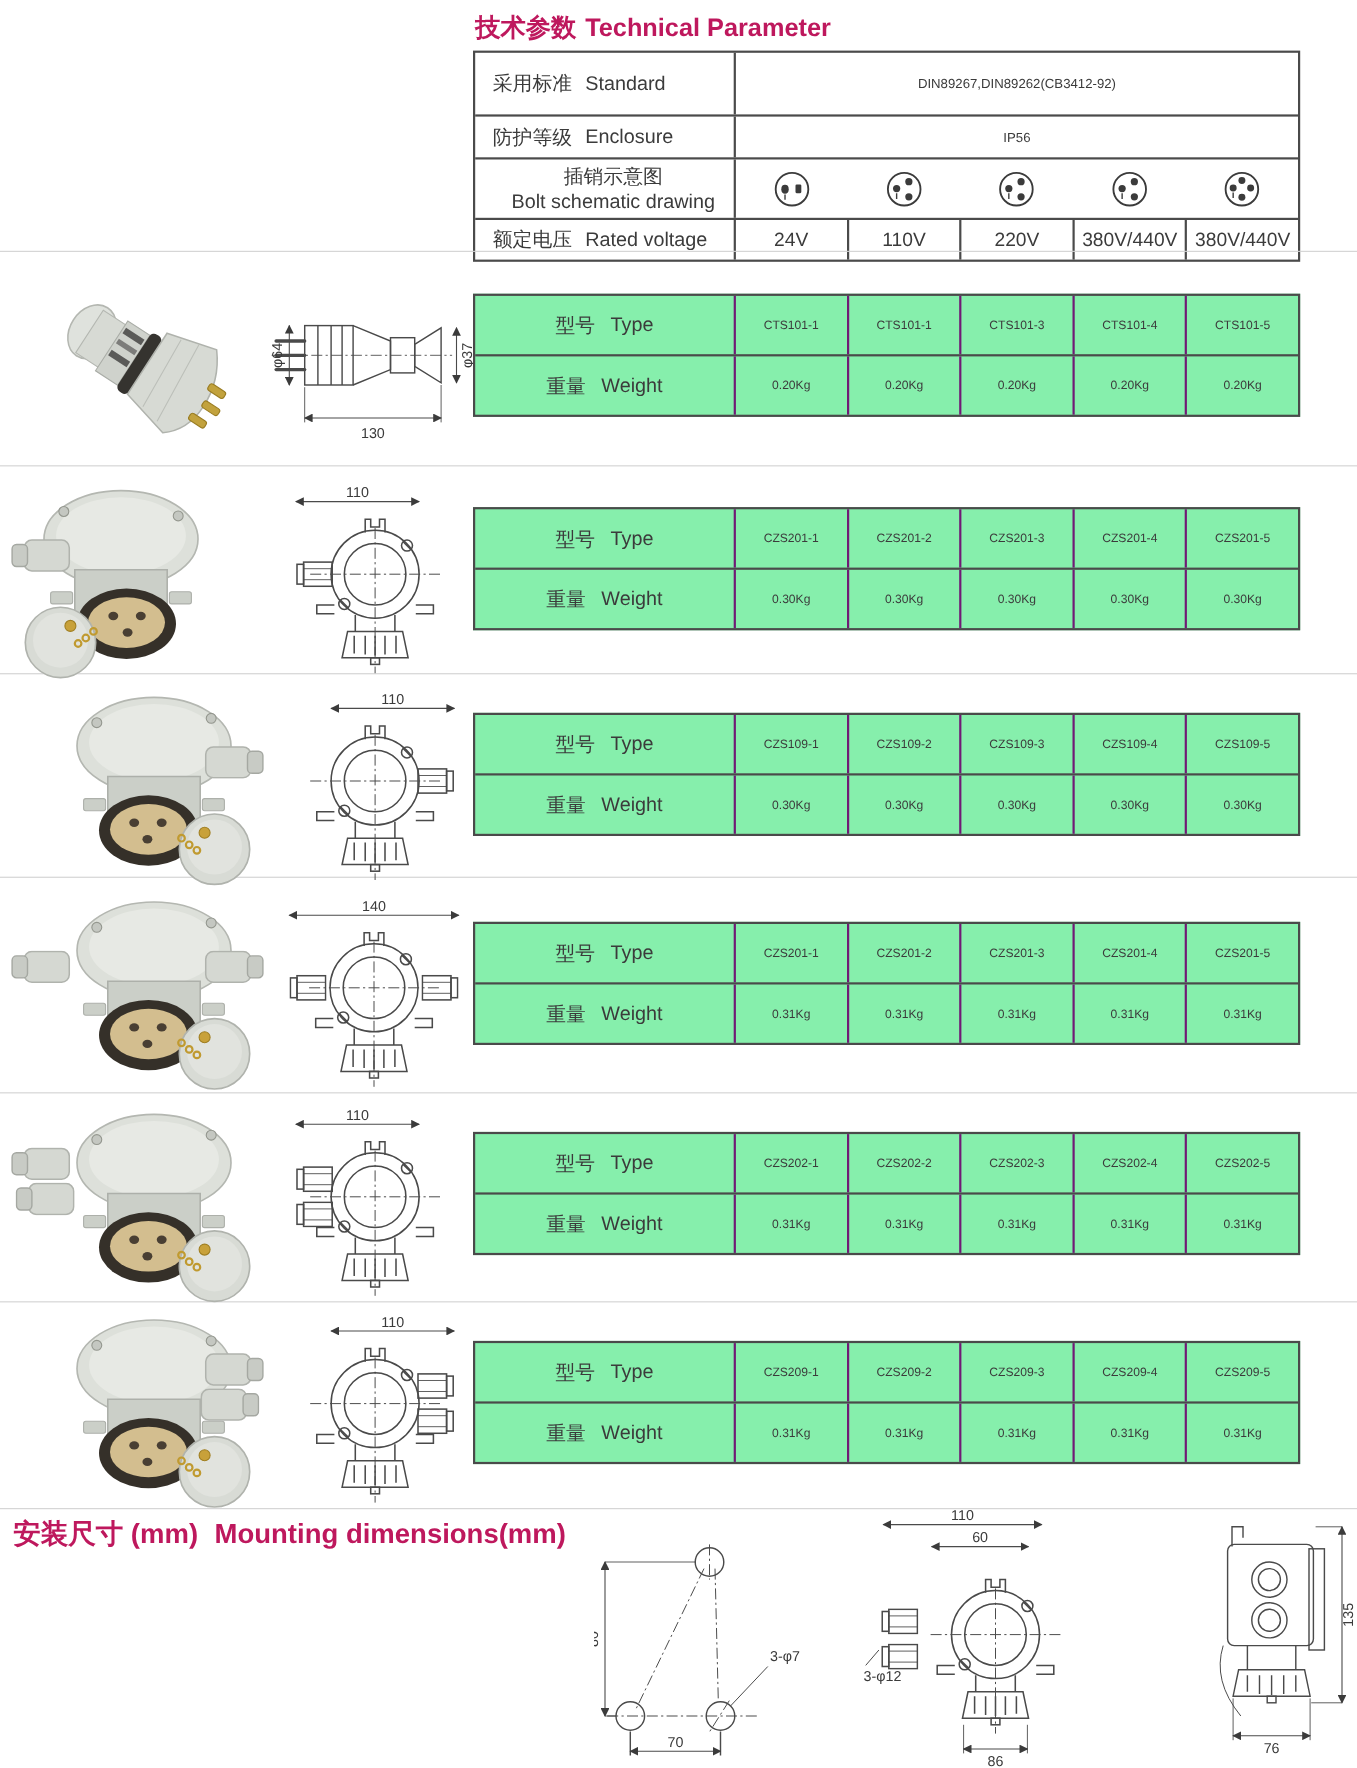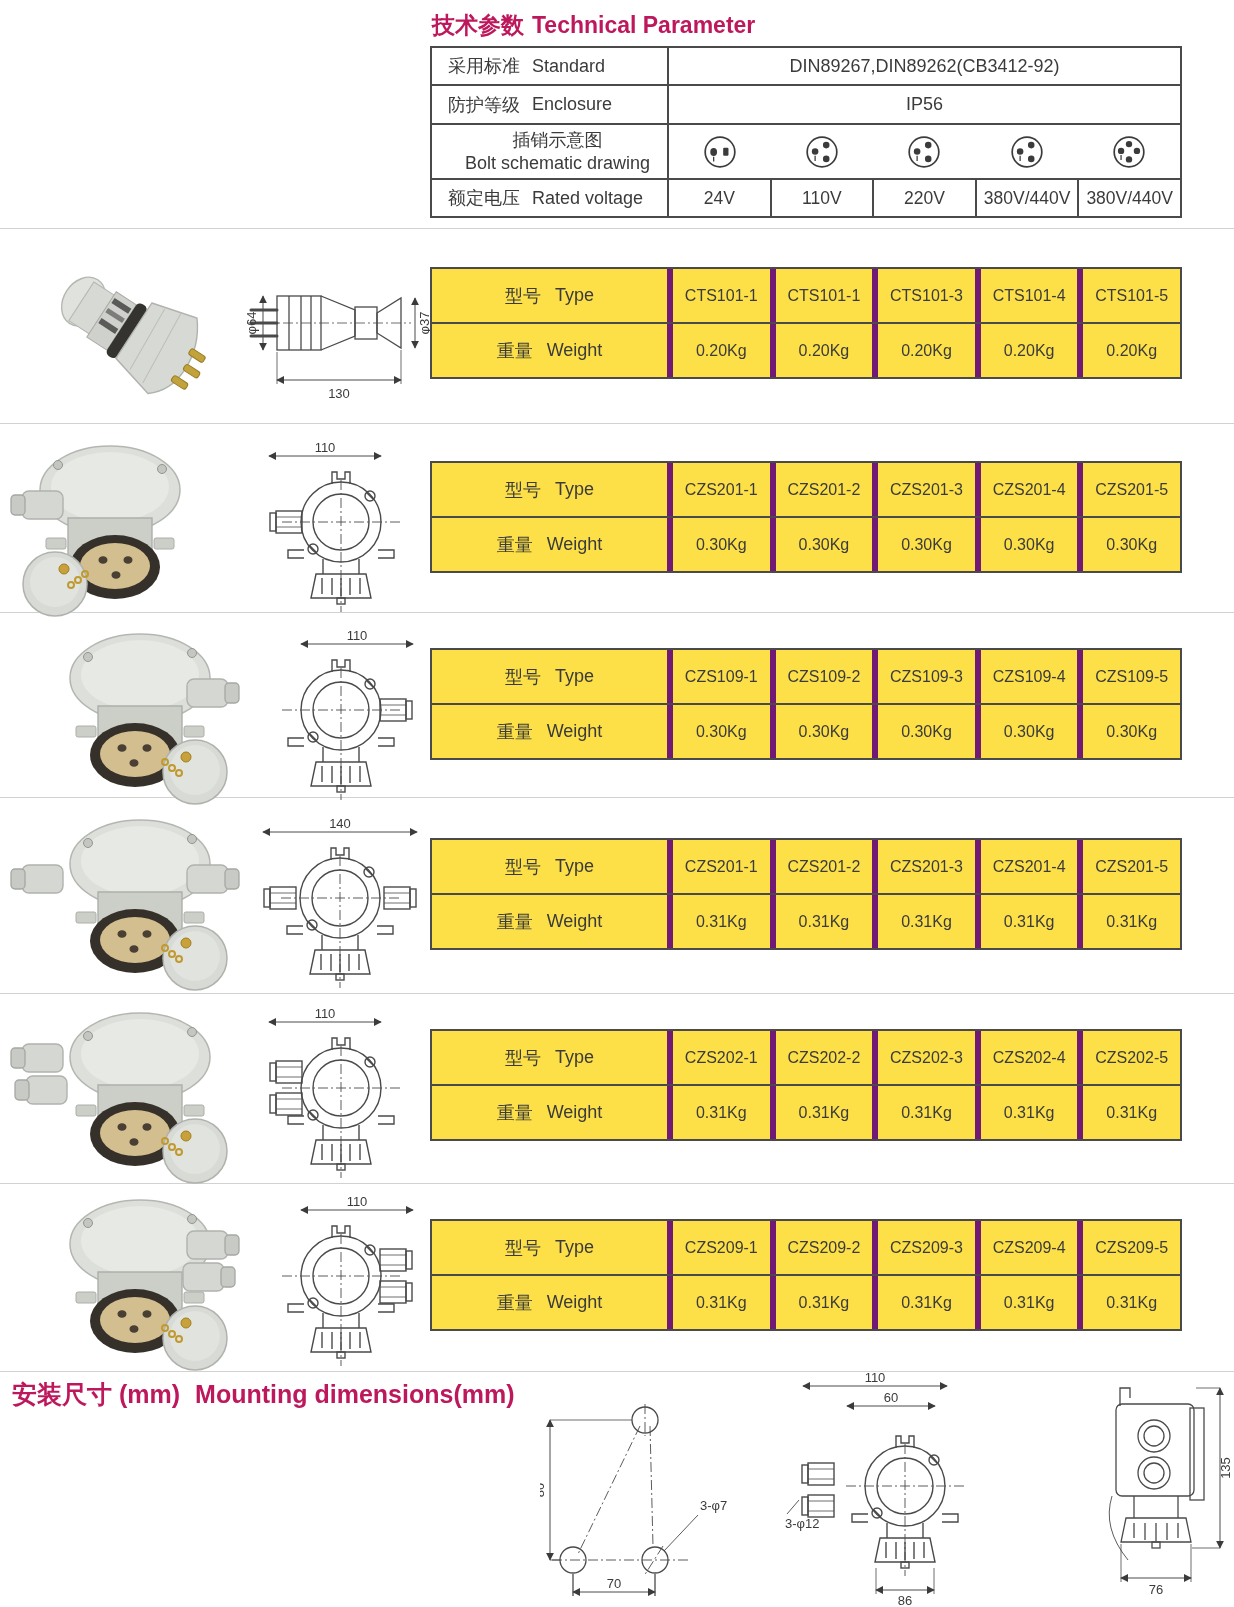--- a/index.html
+++ b/index.html
@@ -11,33 +11,33 @@
   .accent-title.big{font-size:25px;}
   .accent-title.big .zh{margin-right:15px;}
 
   
   .spec{position:absolute;left:430px;top:46px;width:752px;border:2px solid #4a4a4a;box-sizing:border-box;background:#fff;}
   .s-row{display:grid;grid-template-columns:235px repeat(5,1fr);}
   .s-row + .s-row{border-top:2px solid #4a4a4a;}
   .s-label{display:flex;align-items:center;padding-left:16px;font-size:18px;}
   .s-label .zh{margin-right:12px;}
   .s-label.two-line{flex-direction:column;align-items:center;justify-content:center;line-height:1.25;}
-  .s-value{grid-column:2/7;display:flex;align-items:center;justify-content:center;font-size:18px;border-left:2px solid #4a4a4a;}
+  .s-value{grid-column:2/7;display:flex;align-items:center;justify-content:center;font-size:12px;border-left:2px solid #4a4a4a;}
   .pin-strip{grid-column:2/7;display:grid;grid-template-columns:repeat(5,1fr);border-left:2px solid #4a4a4a;}
   .pin-cell{display:flex;align-items:center;justify-content:center;}
   .v-cell{display:flex;align-items:center;justify-content:center;font-size:17.5px;border-left:2px solid #4a4a4a;}
-  .h40{height:36px;}.h37{height:37px;text-align:center;}.h53{height:53px;}.h36{height:36px;}
+  .h40{height:56px;}.h37{height:37px;text-align:center;}.h53{height:53px;}.h36{height:36px;}
 
   
-  .ptable{position:absolute;left:430px;width:752px;border:2px solid #4a4a4a;box-sizing:border-box;background:#fde047;}
+  .ptable{position:absolute;left:430px;width:752px;border:2px solid #4a4a4a;box-sizing:border-box;background:#86efac;}
   .pt-row{display:grid;grid-template-columns:235px repeat(5,1fr);height:53px;}
   .pt-row.second{border-top:2px solid #4a4a4a;}
   .pt-label{display:flex;align-items:center;justify-content:center;font-size:18px;}
   .pt-label .zh{margin-right:14px;}
-  .pt-cell{display:flex;align-items:center;justify-content:center;font-size:16px;border-left:6px solid #701a75;}
+  .pt-cell{display:flex;align-items:center;justify-content:center;font-size:11px;border-left:2px solid #701a75;}
 
   .photo{position:absolute;left:10px;}
   .tdraw{position:absolute;}
   svg text{font-family:"Liberation Sans","DejaVu Sans",sans-serif;font-size:13px;fill:#3b3b3b;}
   svg text.dim{font-size:13px;}
 </style>
 </head>
 <body>
 
 <div class="page">

